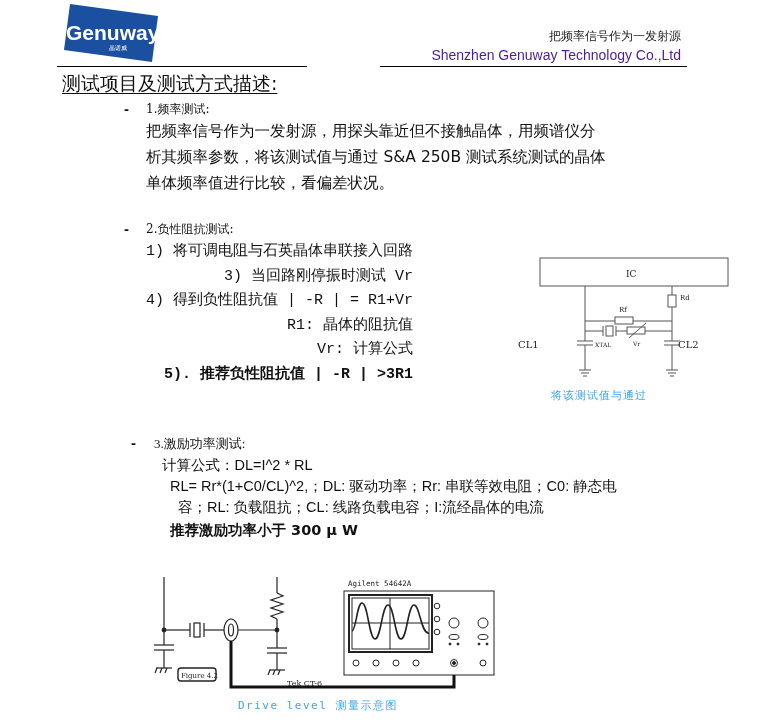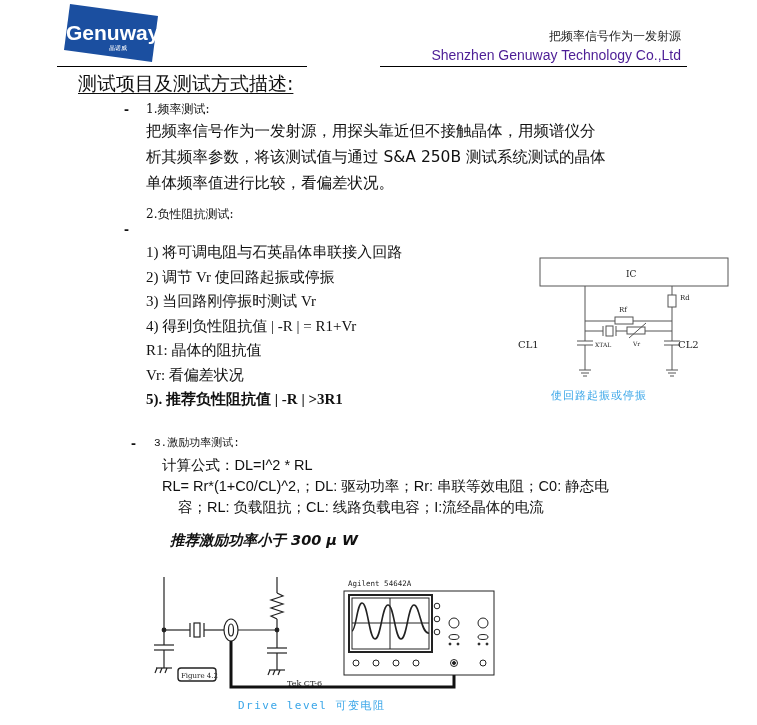--- a/index.html
+++ b/index.html
@@ -11,28 +11,28 @@
   .logo { left: 62px; top: 4px; width: 96px; height: 58px; }
   .company-cn { right: 76px; top: 28px; font-family: "DejaVu Sans", sans-serif;
                 font-size: 12px; color: #222; white-space: nowrap; }
   .company-en { right: 76px; top: 47px; font-family: "Liberation Sans", sans-serif;
                 font-size: 14px; color: #4c1d95; white-space: nowrap; }
   .header-rule { left: 57px; top: 66px; width: 250px; height: 1px; background: #000; }
   .header-rule-right { left: 380px; top: 66px; width: 307px; height: 1px; background: #000; }
 
   .page-title { left: 62px; top: 71px; font-family: "DejaVu Sans", sans-serif;
                 font-size: 19px; text-decoration: underline; text-underline-offset: 3px;
-                color: #111; white-space: nowrap; margin-left: 16px; }
+                color: #111; white-space: nowrap; }
 
   .dash { font-family: "Liberation Sans", sans-serif; font-weight: bold; font-size: 15px; }
   .sec-head { font-family: "DejaVu Serif", serif; font-size: 12px; white-space: nowrap; }
   .para { font-family: "DejaVu Sans", sans-serif; font-size: 15.5px; line-height: 26px;
           white-space: nowrap; }
-  .list2 { font-family: Liberation Serif, serif; font-size: 15px; line-height: 24.5px;
-           white-space: nowrap; }
+  .list2 { font-family: Liberation Mono, monospace; font-size: 15px; line-height: 24.5px;
+           white-space: nowrap; text-align: right; }
   .list2 .bold { font-weight: bold; }
   .list3 { font-family: "Liberation Sans", sans-serif; font-size: 14.5px; line-height: 21px;
            white-space: nowrap; }
   .list3 .bold { font-weight: bold; font-family: "DejaVu Sans", sans-serif; font-size: 14.5px; }
 
   .caption-blue { color: #3aa6e8; font-family: "DejaVu Sans Mono", monospace; white-space: nowrap; }
 </style>
 </head>
 <body>
 
@@ -53,28 +53,27 @@
 
 <div class="abs dash" style="left:124px; top:100px;">-</div>
 <div class="abs sec-head" style="left:146px; top:101px;">1.频率测试:</div>
 <div class="abs para" style="left:146px; top:118px;">
   <div>把频率信号作为一发射源，用探头靠近但不接触晶体，用频谱仪分</div>
   <div>析其频率参数，将该测试值与通过 S&amp;A 250B  测试系统测试的晶体</div>
   <div>单体频率值进行比较，看偏差状况。</div>
 </div>
 
 <div class="abs dash" style="left:124px; top:220px;">-</div>
-<div class="abs sec-head" style="left:146px; top:206px;">2.负性阻抗测试:</div>
+<div class="abs sec-head" style="left:146px; top:221px;">2.负性阻抗测试:</div>
 <div class="abs list2" style="left:146px; top:240px;">
   <div>1)  将可调电阻与石英晶体串联接入回路</div>
-  <div>2)  调节 Vr 使回路起振或停振</div>
   <div>3)  当回路刚停振时测试 Vr</div>
   <div>4)  得到负性阻抗值 | -R | = R1+Vr</div>
   <div>R1:  晶体的阻抗值</div>
-  <div>Vr:  看偏差状况</div>
+  <div>Vr:  计算公式</div>
   <div class="bold">5).  推荐负性阻抗值    | -R | &gt;3R1</div>
 </div>
 
 <div class="abs" style="left:515px; top:255px; width:230px; height:150px;">
   <svg width="230" height="150" viewBox="0 0 230 150">
     <g stroke="#555" stroke-width="1" fill="none">
 
       <rect x="25" y="3" width="188" height="28" fill="#fff"></rect>
 
       <line x1="70" y1="31" x2="70" y2="86"></line>
@@ -116,29 +115,29 @@
       <text x="111" y="22" font-size="9">IC</text>
       <text x="165" y="45" font-size="7">Rd</text>
       <text x="104" y="57" font-size="7">Rf</text>
       <text x="80" y="92" font-size="6">XTAL</text>
       <text x="118" y="91" font-size="6">Vr</text>
       <text x="3" y="93" font-size="10">CL1</text>
       <text x="163" y="93" font-size="10">CL2</text>
     </g>
   </svg>
 </div>
-<div class="abs caption-blue" style="left:551px; top:388px; font-size:11px; letter-spacing:1px;">使回路起振或停振</div>
+<div class="abs caption-blue" style="left:551px; top:388px; font-size:11px; letter-spacing:1px;">将该测试值与通过</div>
 
 <div class="abs dash" style="left:131px; top:434px;">-</div>
-<div class="abs sec-head" style="left:154px; top:435px; font-family:Liberation Mono, monospace; font-size:11px;">3.激励功率测试:</div>
+<div class="abs sec-head" style="left:154px; top:435px; font-family:Liberation Serif, serif; font-size:13px;">3.激励功率测试:</div>
 <div class="abs list3" style="left:162px; top:455px;">
   <div>计算公式：DL=I^2 * RL</div>
-  <div style="">RL=  Rr*(1+C0/CL)^2,；DL:  驱动功率；Rr:  串联等效电阻；C0:  静态电</div>
+  <div style="margin-left:8px;">RL=  Rr*(1+C0/CL)^2,；DL:  驱动功率；Rr:  串联等效电阻；C0:  静态电</div>
   <div style="margin-left:16px;">容；RL:  负载阻抗；CL:  线路负载电容；I:流经晶体的电流</div>
-  <div class="bold" style="margin-left:8px; margin-top:12px;font-style:italic;">推荐激励功率小于 300 μ W</div>
+  <div class="bold" style="margin-left:8px; margin-top:2px;">推荐激励功率小于 300 μ W</div>
 </div>
 
 <div class="abs" style="left:140px; top:565px; width:360px; height:130px;">
   <svg width="360" height="130" viewBox="0 0 360 130">
     <g stroke="#222" stroke-width="1.2" fill="none">
 
       <line x1="24" y1="12" x2="24" y2="65"></line>
       <circle cx="24" cy="65" r="1.8" fill="#222"></circle>
       <line x1="14" y1="80" x2="34" y2="80"></line>
       <line x1="14" y1="85" x2="34" y2="85"></line>
@@ -202,13 +201,13 @@
       <circle cx="216" cy="98" r="3"></circle>
       <circle cx="236" cy="98" r="3"></circle>
       <circle cx="256" cy="98" r="3"></circle>
       <circle cx="276" cy="98" r="3"></circle>
       <circle cx="314" cy="98" r="3.5"></circle>
       <circle cx="314" cy="98" r="1.5" fill="#222"></circle>
       <circle cx="343" cy="98" r="3"></circle>
     </g>
   </svg>
 </div>
-<div class="abs caption-blue" style="left:238px; top:698px; font-size:11px; letter-spacing:1.5px;">Drive level 可变电阻</div>
+<div class="abs caption-blue" style="left:238px; top:698px; font-size:11px; letter-spacing:1.5px;">Drive level 测量示意图</div>
 
 </body></html>

